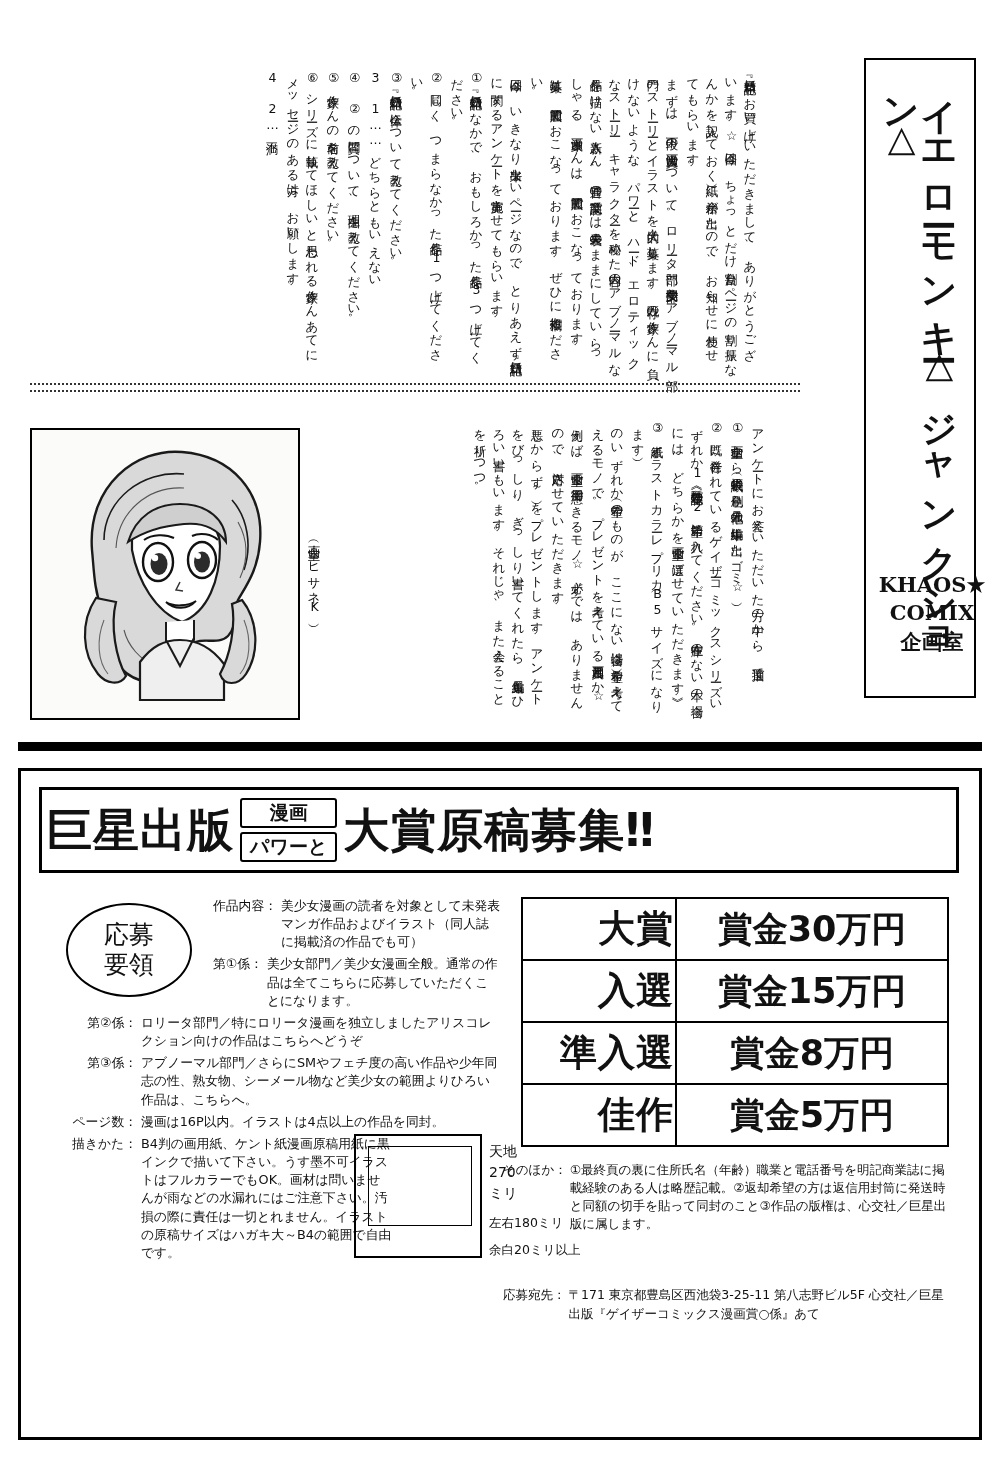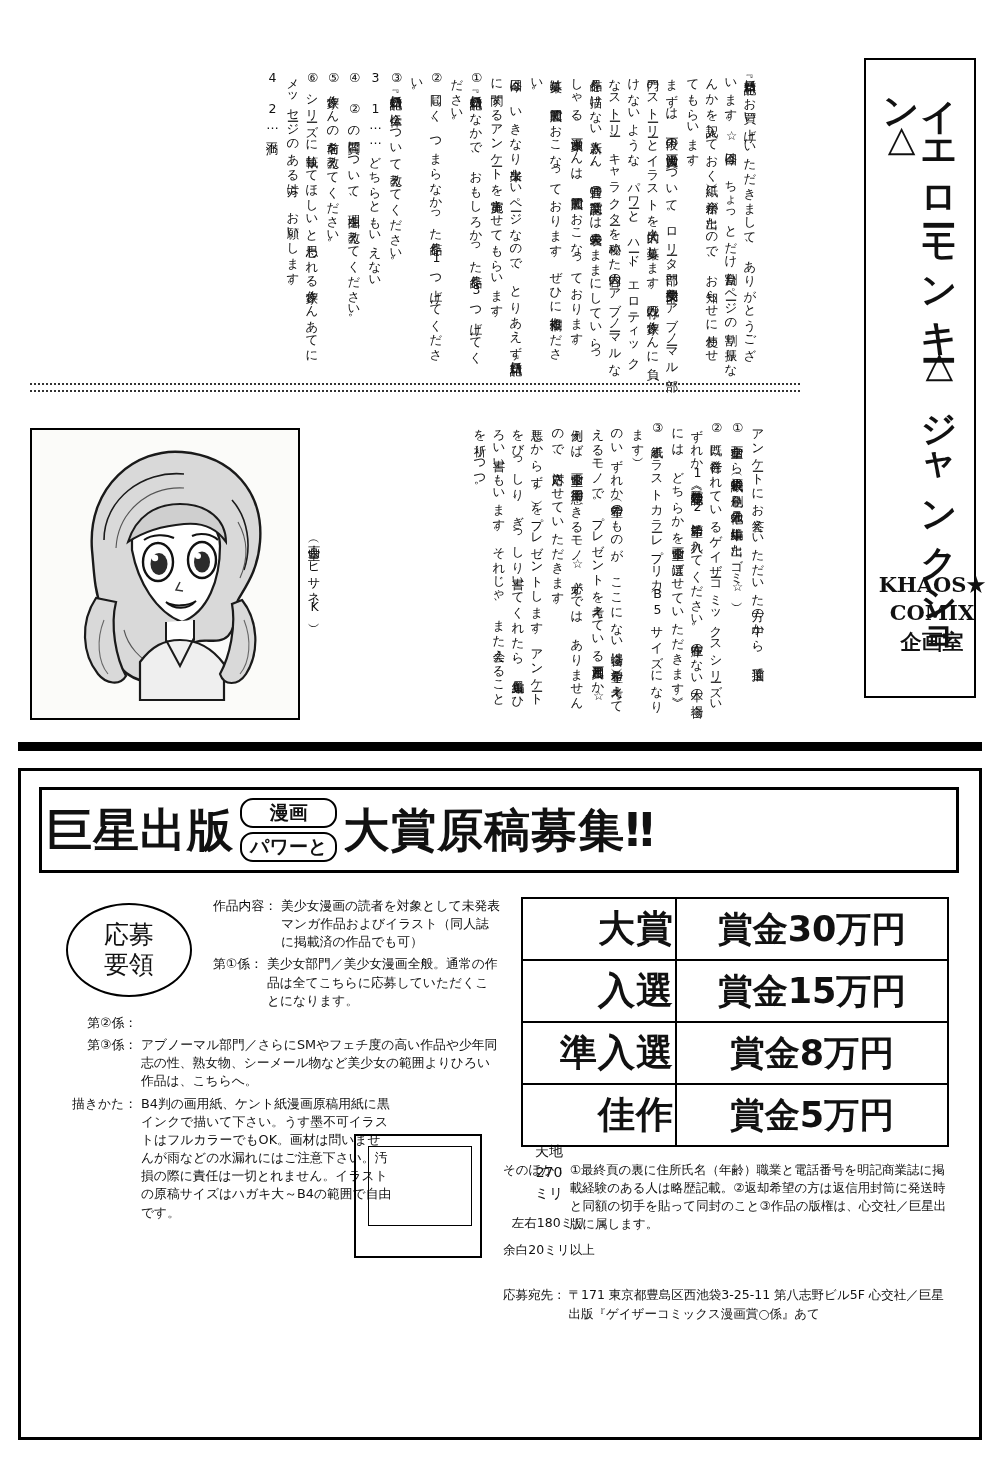--- a/index.html
+++ b/index.html
@@ -170,21 +170,21 @@
     line-height: 1;
   }
   .banner-stack {
     display: flex;
     flex-direction: column;
     gap: 4px;
     margin: 0 6px;
   }
   .banner-pill {
     border: 2.5px solid #000;
-    border-radius: 13px;
+    border-radius: 3px;
     padding: 1px 8px;
     font-size: 19px;
     font-weight: bold;
     text-align: center;
     line-height: 1.25;
   }
 
   
   .apply-oval {
     position: absolute;
@@ -245,21 +245,21 @@
     border: 1.5px solid #000;
     box-sizing: border-box;
   }
   .spec-text {
     position: absolute;
     left: 468px;
     top: 370px;
     width: 120px;
     font-size: 12.5px;
     line-height: 1.5;
-    text-align: center;
+    text-align: left;
   }
   .spec-text .big { font-size: 14px; }
 
   .bottom-left-notes {
     position: absolute;
     left: 40px;
     top: 540px;
     width: 440px;
     font-size: 12.8px;
     line-height: 1.45;
@@ -424,24 +424,29 @@
     <div class="rowitem indent-block">
       <span class="rowlabel">作品内容：</span>
       <span class="rowtext">美少女漫画の読者を対象として未発表マンガ作品およびイラスト（同人誌に掲載済の作品でも可）</span>
     </div>
     <div class="rowitem indent-block">
       <span class="rowlabel">第①係：</span>
       <span class="rowtext">美少女部門／美少女漫画全般。通常の作品は全てこちらに応募していただくことになります。</span>
     </div>
     <div class="rowitem">
       <span class="rowlabel" style="flex-basis:76px">第②係：</span>
+      <span class="rowtext">ロリータ部門／特にロリータ漫画を独立しましたアリスコレクション向けの作品はこちらへどうぞ</span>
     </div>
     <div class="rowitem">
       <span class="rowlabel" style="flex-basis:76px">第③係：</span>
       <span class="rowtext">アブノーマル部門／さらにSMやフェチ度の高い作品や少年同志の性、熟女物、シーメール物など美少女の範囲よりひろい作品は、こちらへ。</span>
+    </div>
+    <div class="rowitem">
+      <span class="rowlabel" style="flex-basis:76px">ページ数：</span>
+      <span class="rowtext">漫画は16P以内。イラストは4点以上の作品を同封。</span>
     </div>
     <div class="rowitem">
       <span class="rowlabel" style="flex-basis:76px">描きかた：</span>
       <span class="rowtext" style="max-width:252px">B4判の画用紙、ケント紙漫画原稿用紙に黒インクで描いて下さい。うす墨不可イラストはフルカラーでもOK。画材は問いませんが雨などの水漏れにはご注意下さい。汚損の際に責任は一切とれません。イラストの原稿サイズはハガキ大～B4の範囲で自由です。</span>
     </div>
   </div>
 
   <div class="spec-box">
     <div class="spec-inner"></div>
   </div>

